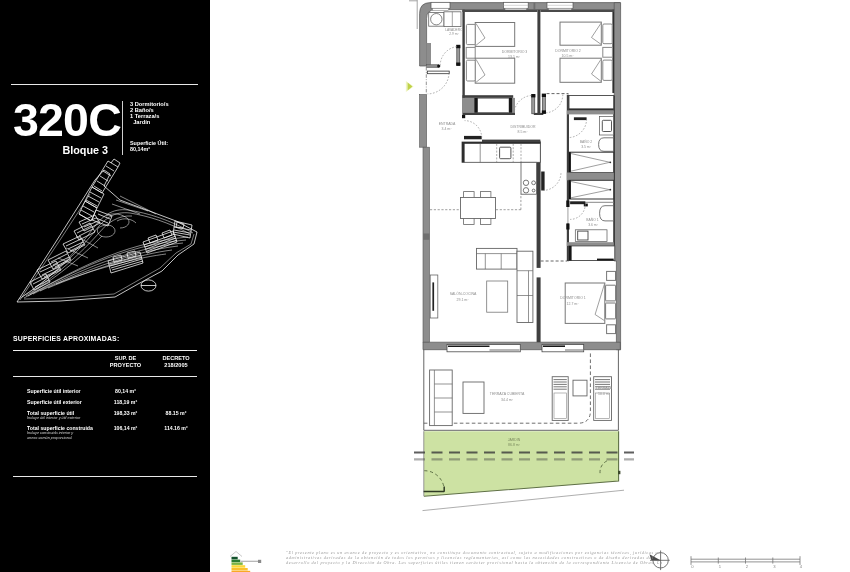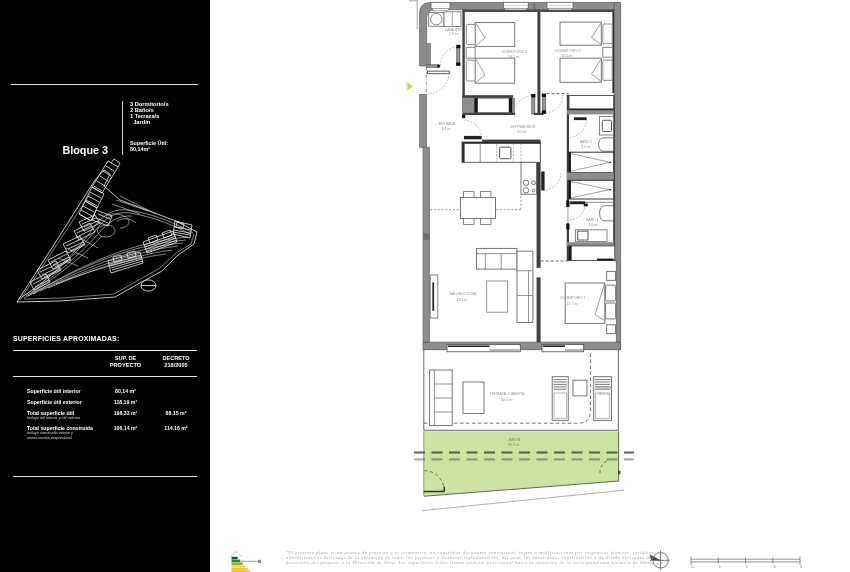--- a/index.html
+++ b/index.html
@@ -8,20 +8,21 @@
   #sidebar{position:absolute;left:0;top:0;width:210px;height:572px;background:#000000;color:#fff;}
   #plansvg{position:absolute;left:0;top:0;}
 </style>
 </head>
 <body>
 
 <div id="sidebar">
 
   <div class="abs" style="left:11px;top:84px;width:187px;height:1px;background:#e8e8e8;"></div>
 
+  <div class="abs" style="left:13px;top:96.5px;width:112px;font-size:46.5px;font-weight:700;letter-spacing:-0.8px;color:#fff;line-height:46px;">320C</div>
 
   <div class="abs" style="left:4px;top:144px;width:104px;text-align:right;font-size:10.8px;font-weight:700;color:#fff;">Bloque 3</div>
 
   <div class="abs" style="left:122px;top:101px;width:1px;height:54px;background:#cfcfcf;"></div>
 
   <div class="abs" style="left:130px;top:100.5px;font-size:5.7px;font-weight:700;line-height:6.3px;color:#fff;">3&nbsp;Dormitorio/s<br>2&nbsp;Baño/s<br>1&nbsp;Terraza/s<br>&nbsp;&nbsp;Jardín</div>
 
   <div class="abs" style="left:130px;top:139.5px;font-size:5.4px;font-weight:700;line-height:6.4px;color:#fff;">Superficie Útil:<br>80,14m²</div>
 
   <svg class="abs" style="left:0;top:158px;" width="210" height="150" viewBox="0 0 210 150">

